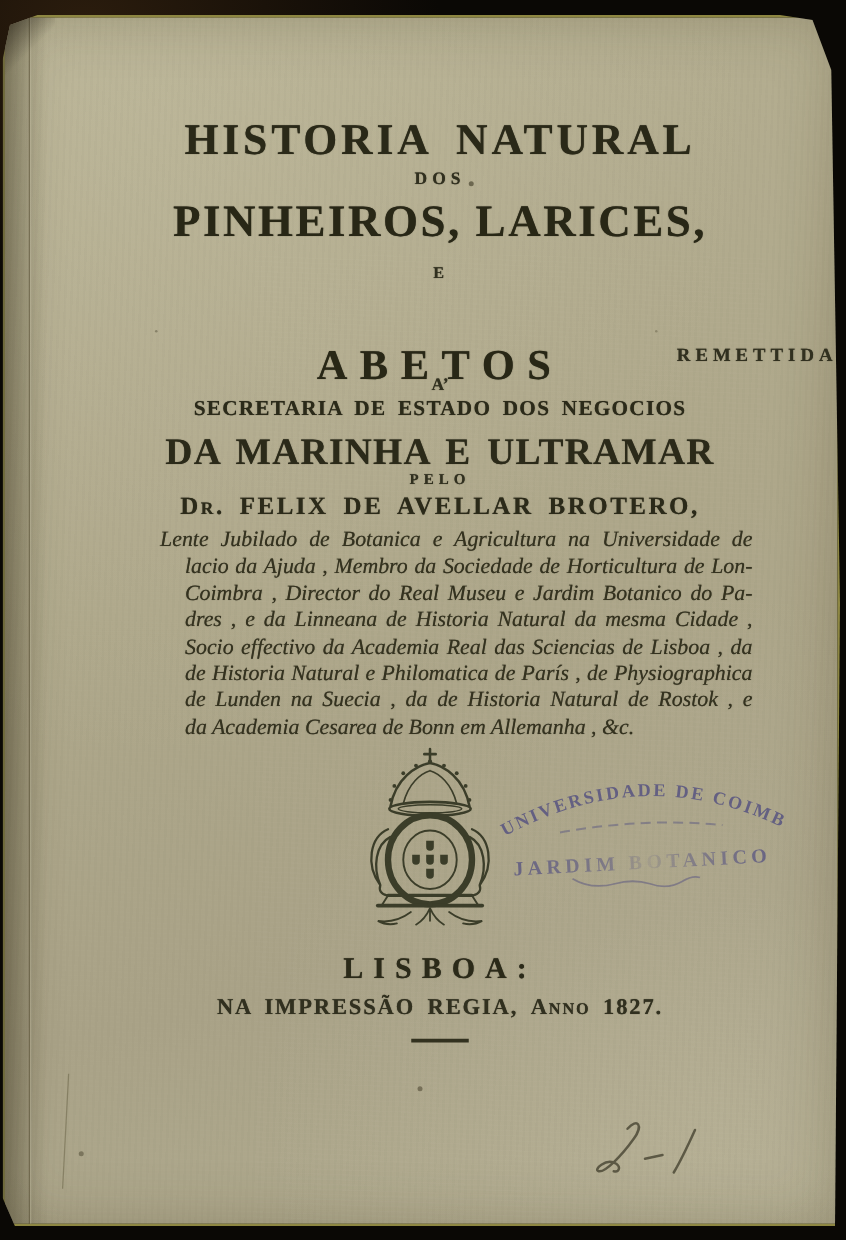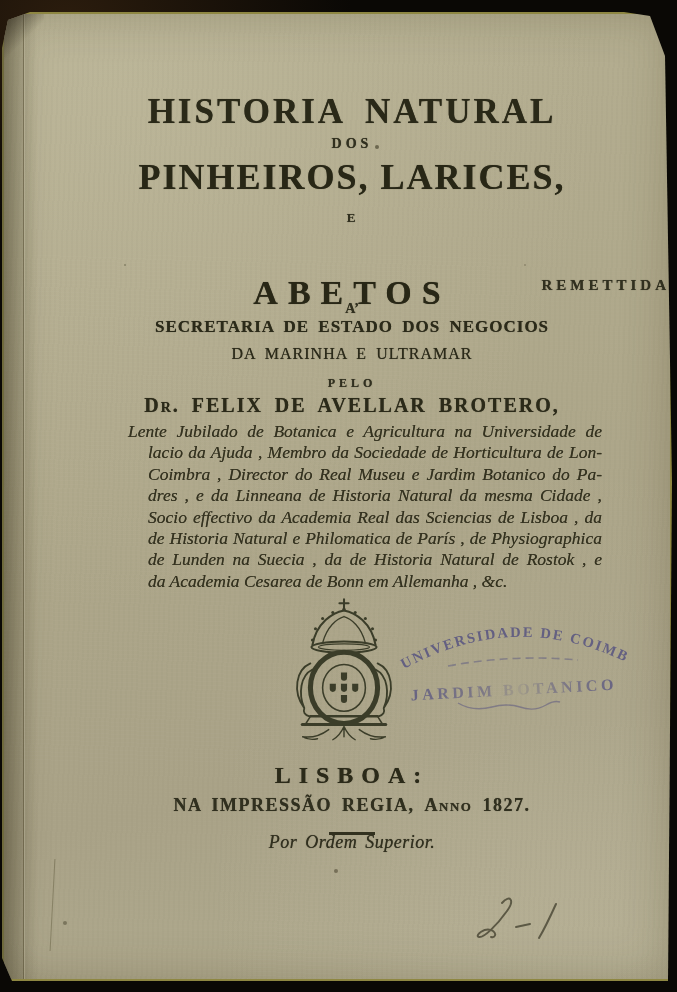--- a/index.html
+++ b/index.html
@@ -47,21 +47,21 @@
   .tl{position:absolute;left:30px;right:0;text-align:center;white-space:nowrap;
       text-shadow:0 0 .7px rgba(43,41,28,.85);}
   .t-main   {top:78px;  font-size:35px;font-weight:700;letter-spacing:3px;word-spacing:9px;color:#2a2918;}
   .t-dos    {top:122px; font-size:14px;font-weight:700;letter-spacing:4px;}
   .t-pin    {top:142px; font-size:36px;font-weight:700;letter-spacing:2px;color:#282716;}
   .t-e      {top:196px; font-size:13px;font-weight:700;letter-spacing:2px;}
   .t-abetos {top:212px; font-size:34px;font-weight:700;letter-spacing:10px;color:#282716;margin-top:48px;}
   .t-rem    {top:263px; font-size:15px;font-weight:700;letter-spacing:4px;text-align:right;}
   .t-a      {top:287px; font-size:14px;font-weight:700;}
   .t-sec1   {top:303px; font-size:17px;font-weight:700;letter-spacing:1px;word-spacing:4px;color:#2b2a19;}
-  .t-sec2   {top:331px; font-size:16px;font-weight:400;letter-spacing:1px;word-spacing:4px;color:#2b2a19;}
+  .t-sec2   {top:331px; font-size:30px;font-weight:700;letter-spacing:1px;word-spacing:4px;color:#2b2a19;}
   .t-pelo   {top:362px; font-size:12px;font-weight:700;letter-spacing:4px;}
   .t-author {top:380px; font-size:20px;font-weight:700;letter-spacing:2px;word-spacing:5px;color:#2b2a19;}
   .smallcaps{font-variant:small-caps;}
   .titles-par{
     position:absolute;left:124px;top:407px;width:474px;
     font-style:italic;font-size:17.5px;line-height:21.4px;
     color:#34321f;text-shadow:0 0 .6px rgba(43,41,28,.75);
   }
   .pline{text-align:justify;text-align-last:justify;}
   .pline.cont{padding-left:20px;}
@@ -176,21 +176,20 @@
         <textPath href="#stampArc" startOffset="2">UNIVERSIDADE DE COIMBRA</textPath>
       </text>
       <path d="M52 68 Q118 56 182 62" stroke="#4e4b80" stroke-width="1.6" fill="none" stroke-dasharray="8 5" opacity="0.5"></path>
       <text x="118" y="97" text-anchor="middle" transform="rotate(-3 118 97)" font-family="Liberation Serif, DejaVu Serif, serif" font-size="16" font-weight="700" letter-spacing="3.5" fill="url(#fadeMid)">JARDIM BOTANICO</text>
       <path d="M62 105 q15 9 34 4 q14 -4 28 0 q14 5 26 -2 q8 -5 14 -3" stroke="#4e4b80" stroke-width="1.4" fill="none" opacity="0.55"></path>
     </svg>
 
     <div class="tl t-lisboa">LISBOA:</div>
     <div class="tl t-imprint"><span>NA IMPRESSÃO REGIA,</span> <span class="smallcaps">Anno 1827.</span></div>
     <div class="rule"><span></span></div>
-    <div class="tl t-ordem">Por Ordem Superior.</div>
 
     <svg class="handmark" viewBox="0 0 118 62">
       <title>L - 1</title>
       <g stroke="#474432" stroke-width="2" fill="none" stroke-linecap="round">
         <path d="M36 12 C44 3 49 9 41 20 C31 34 18 47 13 46 C8 45 19 35 27 40 C31 43 29 47 25 46"></path>
         <path d="M50 36 L64 33"></path>
         <path d="M90 13 C85 24 79 37 73 47"></path>
       </g>
     </svg>
 

